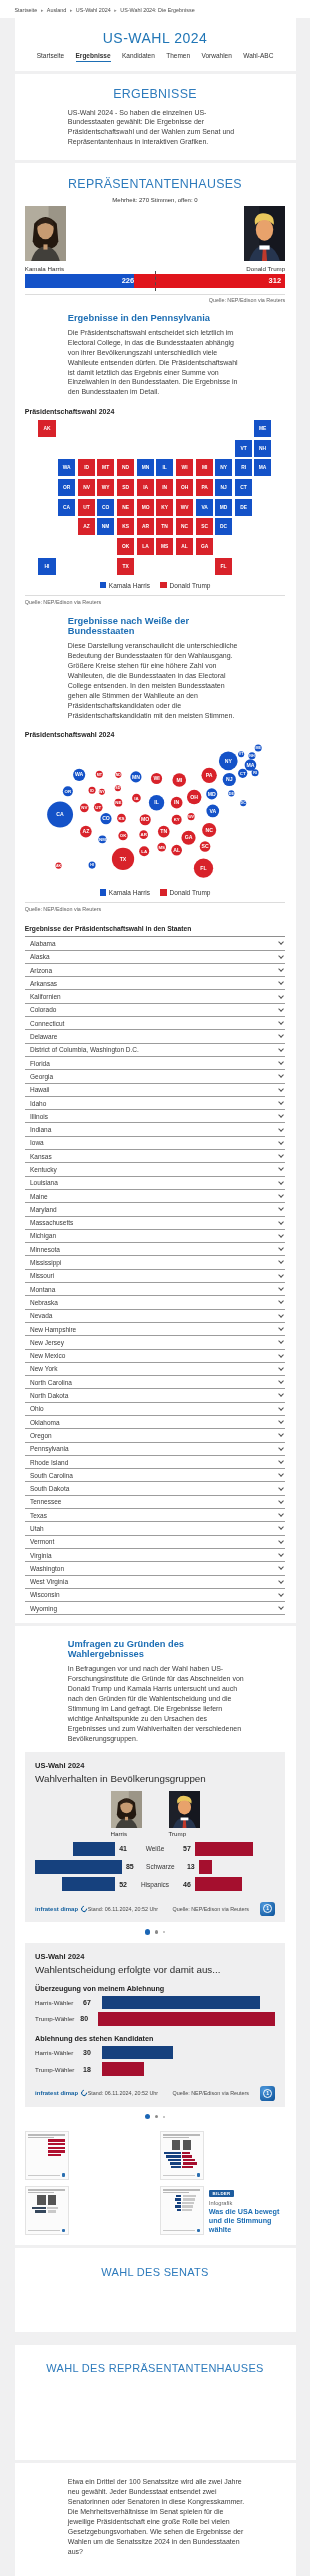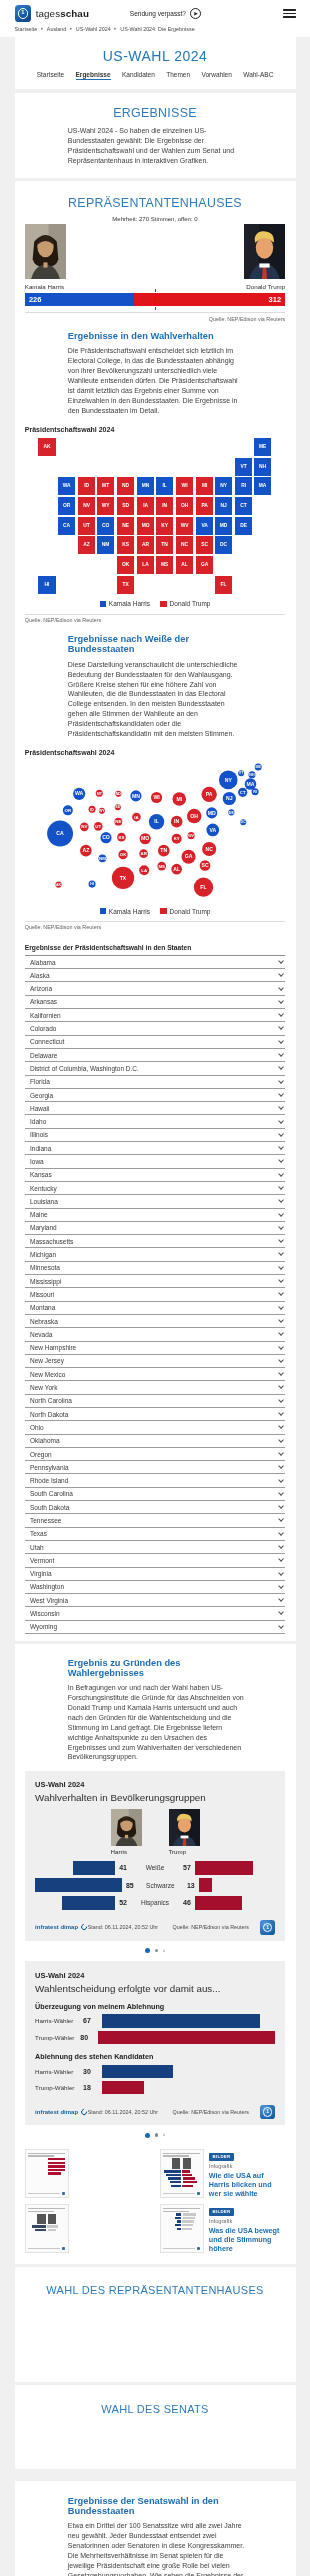--- a/index.html
+++ b/index.html
@@ -135,38 +135,20 @@
   .house-card{height:115px;padding-top:17.6px}
   .senate-card{height:84px;padding-top:17.6px}
   .senres-card{height:129px;padding-top:14.5px}
 </style>
 </head>
 <body>
 
 <div class="page">
 
   <header class="site-header">
-    <div class="hdr-row">
-      <div class="logo-wrap">
-        <span class="ts-logo">
-            <span class="ring"></span>
-            <span class="one">1</span>
-          </span>
-        <span class="brand"><span>tages</span><b>schau</b></span>
-      </div>
-      <div class="missed">
-        <span>Sendung verpasst?</span>
-        <span class="play-ic">▶</span>
-      </div>
-      <div class="burger">
-          <i></i>
-          <i></i>
-          <i></i>
-        </div>
-    </div>
     <nav class="breadcrumb">
         <span class="crumb">Startseite</span>
         <span class="crumb-sep">▸</span>
         <span class="crumb">Ausland</span>
         <span class="crumb-sep">▸</span>
         <span class="crumb">US-Wahl 2024</span>
         <span class="crumb-sep">▸</span>
         <span class="crumb">US-Wahl 2024: Die Ergebnisse</span>
       </nav>
   </header>
@@ -217,34 +199,34 @@
               <path d="M37 80 l6 0 l2 26 l-10 0 z" fill="#c0392b"></path>
               <rect x="30" y="76" width="20" height="8" fill="#fff"></rect>
             </svg>
           </div>
       </div>
       <div class="duel-names">
         <span>Kamala Harris</span>
         <span>Donald Trump</span>
       </div>
       <div class="duel-bar">
-        <div class="seg dem" style="width: 42.0074%;">
+        <div class="seg dem" style="width: 42.0074%; justify-content: flex-end;">
             <span>226</span>
           </div>
         <div class="seg rep">
             <span>312</span>
           </div>
         <div class="maj-marker" style="left: 50.1859%;"></div>
       </div>
       <div class="mod-divider"></div>
       <div class="source right">Quelle: NEP/Edison via Reuters</div>
     </div>
 
     <div class="article-block" style="margin-top:5.2px">
-      <h3 class="article-head">Ergebnisse in den Wahlverhalten</h3>
+      <h3 class="article-head">Ergebnisse in den Pennsylvania</h3>
       <p class="article-text">Die Präsidentschaftswahl entscheidet sich letztlich im Electoral College, in das die Bundesstaaten abhängig von ihrer Bevölkerungszahl unterschiedlich viele Wahlleute entsenden dürfen. Die Präsidentschaftswahl ist damit letztlich das Ergebnis einer Summe von Einzelwahlen in den Bundesstaaten. Die Ergebnisse in den Bundesstaaten im Detail.</p>
     </div>
     <div class="chart-label">Präsidentschaftswahl 2024</div>
     <div class="tile-map">
         <div class="tile rep" style="left: 150px; top: 120px;">AL</div>
         <div class="tile rep" style="left: 12.4px; top: 2.1px;">AK</div>
         <div class="tile rep" style="left: 52px; top: 100px;">AZ</div>
         <div class="tile rep" style="left: 111px; top: 100px;">AR</div>
         <div class="tile dem" style="left: 32px; top: 81px;">CA</div>
         <div class="tile dem" style="left: 71px; top: 81px;">CO</div>
@@ -621,21 +603,21 @@
         </div>
         <div class="state-row">
           <span>Wyoming</span>
           <span class="chev"></span>
         </div>
       </div>
   </section>
 
   <section class="card surveys-card">
     <div class="article-block">
-      <h3 class="article-head">Ergebnis zu Gründen des Wahlergebnisses</h3>
+      <h3 class="article-head">Umfragen zu Gründen des Wahlergebnisses</h3>
       <p class="article-text">In Befragungen vor und nach der Wahl haben US-Forschungsinstitute die Gründe für das Abschneiden von Donald Trump und Kamala Harris untersucht und auch nach den Gründen für die Wahlentscheidung und die Stimmung im Land gefragt. Die Ergebnisse liefern wichtige Anhaltspunkte zu den Ursachen des Ergebnisses und zum Wahlverhalten der verschiedenen Bevölkerungsgruppen.</p>
     </div>
 
     <div class="chart-card">
       <div class="kicker">US-Wahl 2024</div>
       <div class="chart-title">Wahlverhalten in Bevölkerungsgruppen</div>
       <div class="cand-photos">
         <div class="mini-photo"><svg width="100%" height="100%" viewBox="0 0 80 106" preserveAspectRatio="none" xmlns="http://www.w3.org/2000/svg">
               <rect width="80" height="106" fill="#b2ac9d"></rect>
               <rect x="46" width="34" height="106" fill="#9b9587"></rect>
@@ -816,21 +798,20 @@
             </div>
             <div class="b-row">
               <div class="b" style="width: 9.8px; margin-left: 7.8px; background: rgb(22, 65, 126);"></div>
               <div class="b" style="width: 11px; background: rgb(165, 15, 46);"></div>
             </div>
             <div class="foot">
               <div class="fl"></div>
               <div class="fdot"></div>
             </div>
           </div>
-          <div class="teaser-txt"><span class="badge">BILDER</span><div class="teaser-kicker">Infografik</div><div class="teaser-title">Wie die USA auf Harris blicken und wer sie wählte</div></div>
         </div>
         <div class="teaser">
           <div class="thumb">
             <div class="tl"></div>
             <div class="tl" style="width: 70%;"></div>
             <div class="ph-row">
               <div class="ph"></div>
               <div class="ph"></div>
             </div>
             <div class="b-row">
@@ -869,34 +850,33 @@
             </div>
             <div class="b-row">
               <div class="b" style="width: 3.6px; margin-left: 14px; background: rgb(22, 65, 126);"></div>
               <div class="b" style="width: 9.3px; background: rgb(201, 201, 201);"></div>
             </div>
             <div class="foot">
               <div class="fl"></div>
               <div class="fdot"></div>
             </div>
           </div>
-          <div class="teaser-txt"><span class="badge">BILDER</span><div class="teaser-kicker">Infografik</div><div class="teaser-title">Was die USA bewegt und die Stimmung höhere</div></div>
-        </div>
-      </div>
+          <div class="teaser-txt"><span class="badge">BILDER</span><div class="teaser-kicker">Infografik</div><div class="teaser-title">Was die USA bewegt und die Stimmung wählte</div></div>
+        </div>
+      </div>
+  </section>
+
+  <section class="card senate-card gap24">
+    <h2 class="sec-title small">WAHL DES SENATS</h2>
   </section>
 
   <section class="card house-card">
     <h2 class="sec-title small">WAHL DES REPRÄSENTANTENHAUSES</h2>
   </section>
 
-  <section class="card senate-card gap24">
-    <h2 class="sec-title small">WAHL DES SENATS</h2>
-  </section>
-
   <section class="card senres-card gap8">
     <div class="article-block">
-      <h3 class="article-head">Ergebnisse der Senatswahl in den Bundesstaaten</h3>
       <p class="article-text">Etwa ein Drittel der 100 Senatssitze wird alle zwei Jahre neu gewählt. Jeder Bundesstaat entsendet zwei Senatorinnen oder Senatoren in diese Kongresskammer. Die Mehrheitsverhältnisse im Senat spielen für die jeweilige Präsidentschaft eine große Rolle bei vielen Gesetzgebungsvorhaben. Wie sehen die Ergebnisse der Wahlen um die Senatssitze 2024 in den Bundesstaaten aus?</p>
     </div>
   </section>
 
 </div>
 
 
 </body></html>

